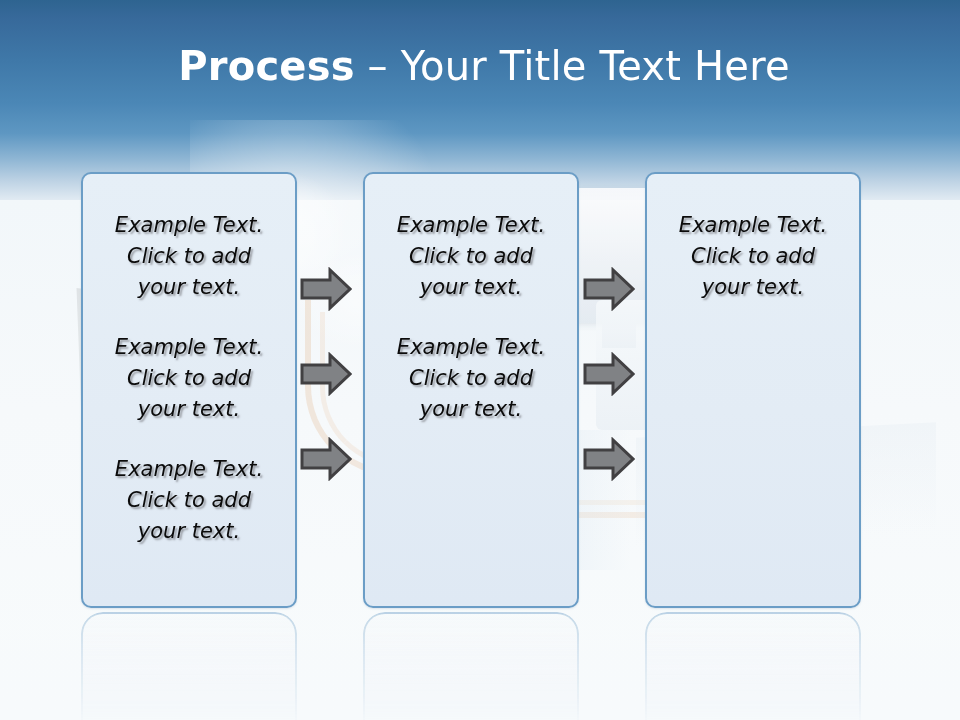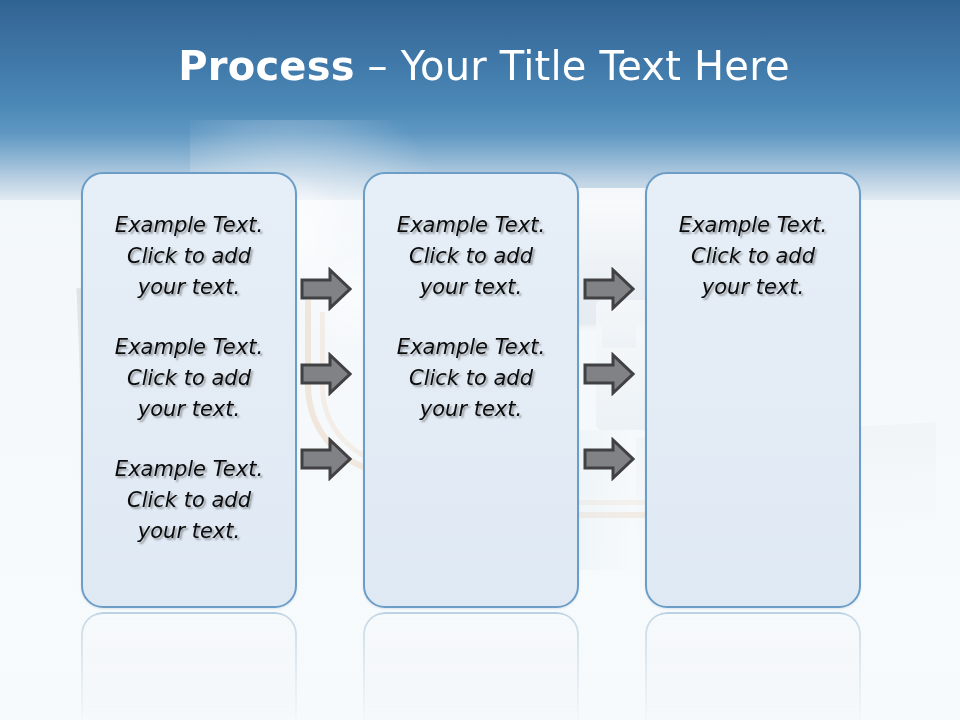--- a/index.html
+++ b/index.html
@@ -153,21 +153,21 @@
   .title .strong { font-weight: bold; }
   .title .rest  { font-weight: normal; }
 
   
   .box {
     position: absolute;
     top: 172px;
     width: 216px;
     height: 436px;
     border: 2px solid #6b9dc6;
-    border-radius: 22px;
+    border-radius: 10px;
     background: linear-gradient(to bottom, #e6eff7 0%, #e3ecf5 55%, #dfe9f4 100%);
     box-sizing: border-box;
     box-shadow: 0 1px 2px rgba(90,130,165,0.18);
   }
   #box1 { left: 81px; }
   #box2 { left: 363px; }
   #box3 { left: 645px; }
 
   .box-inner {
     position: absolute;

